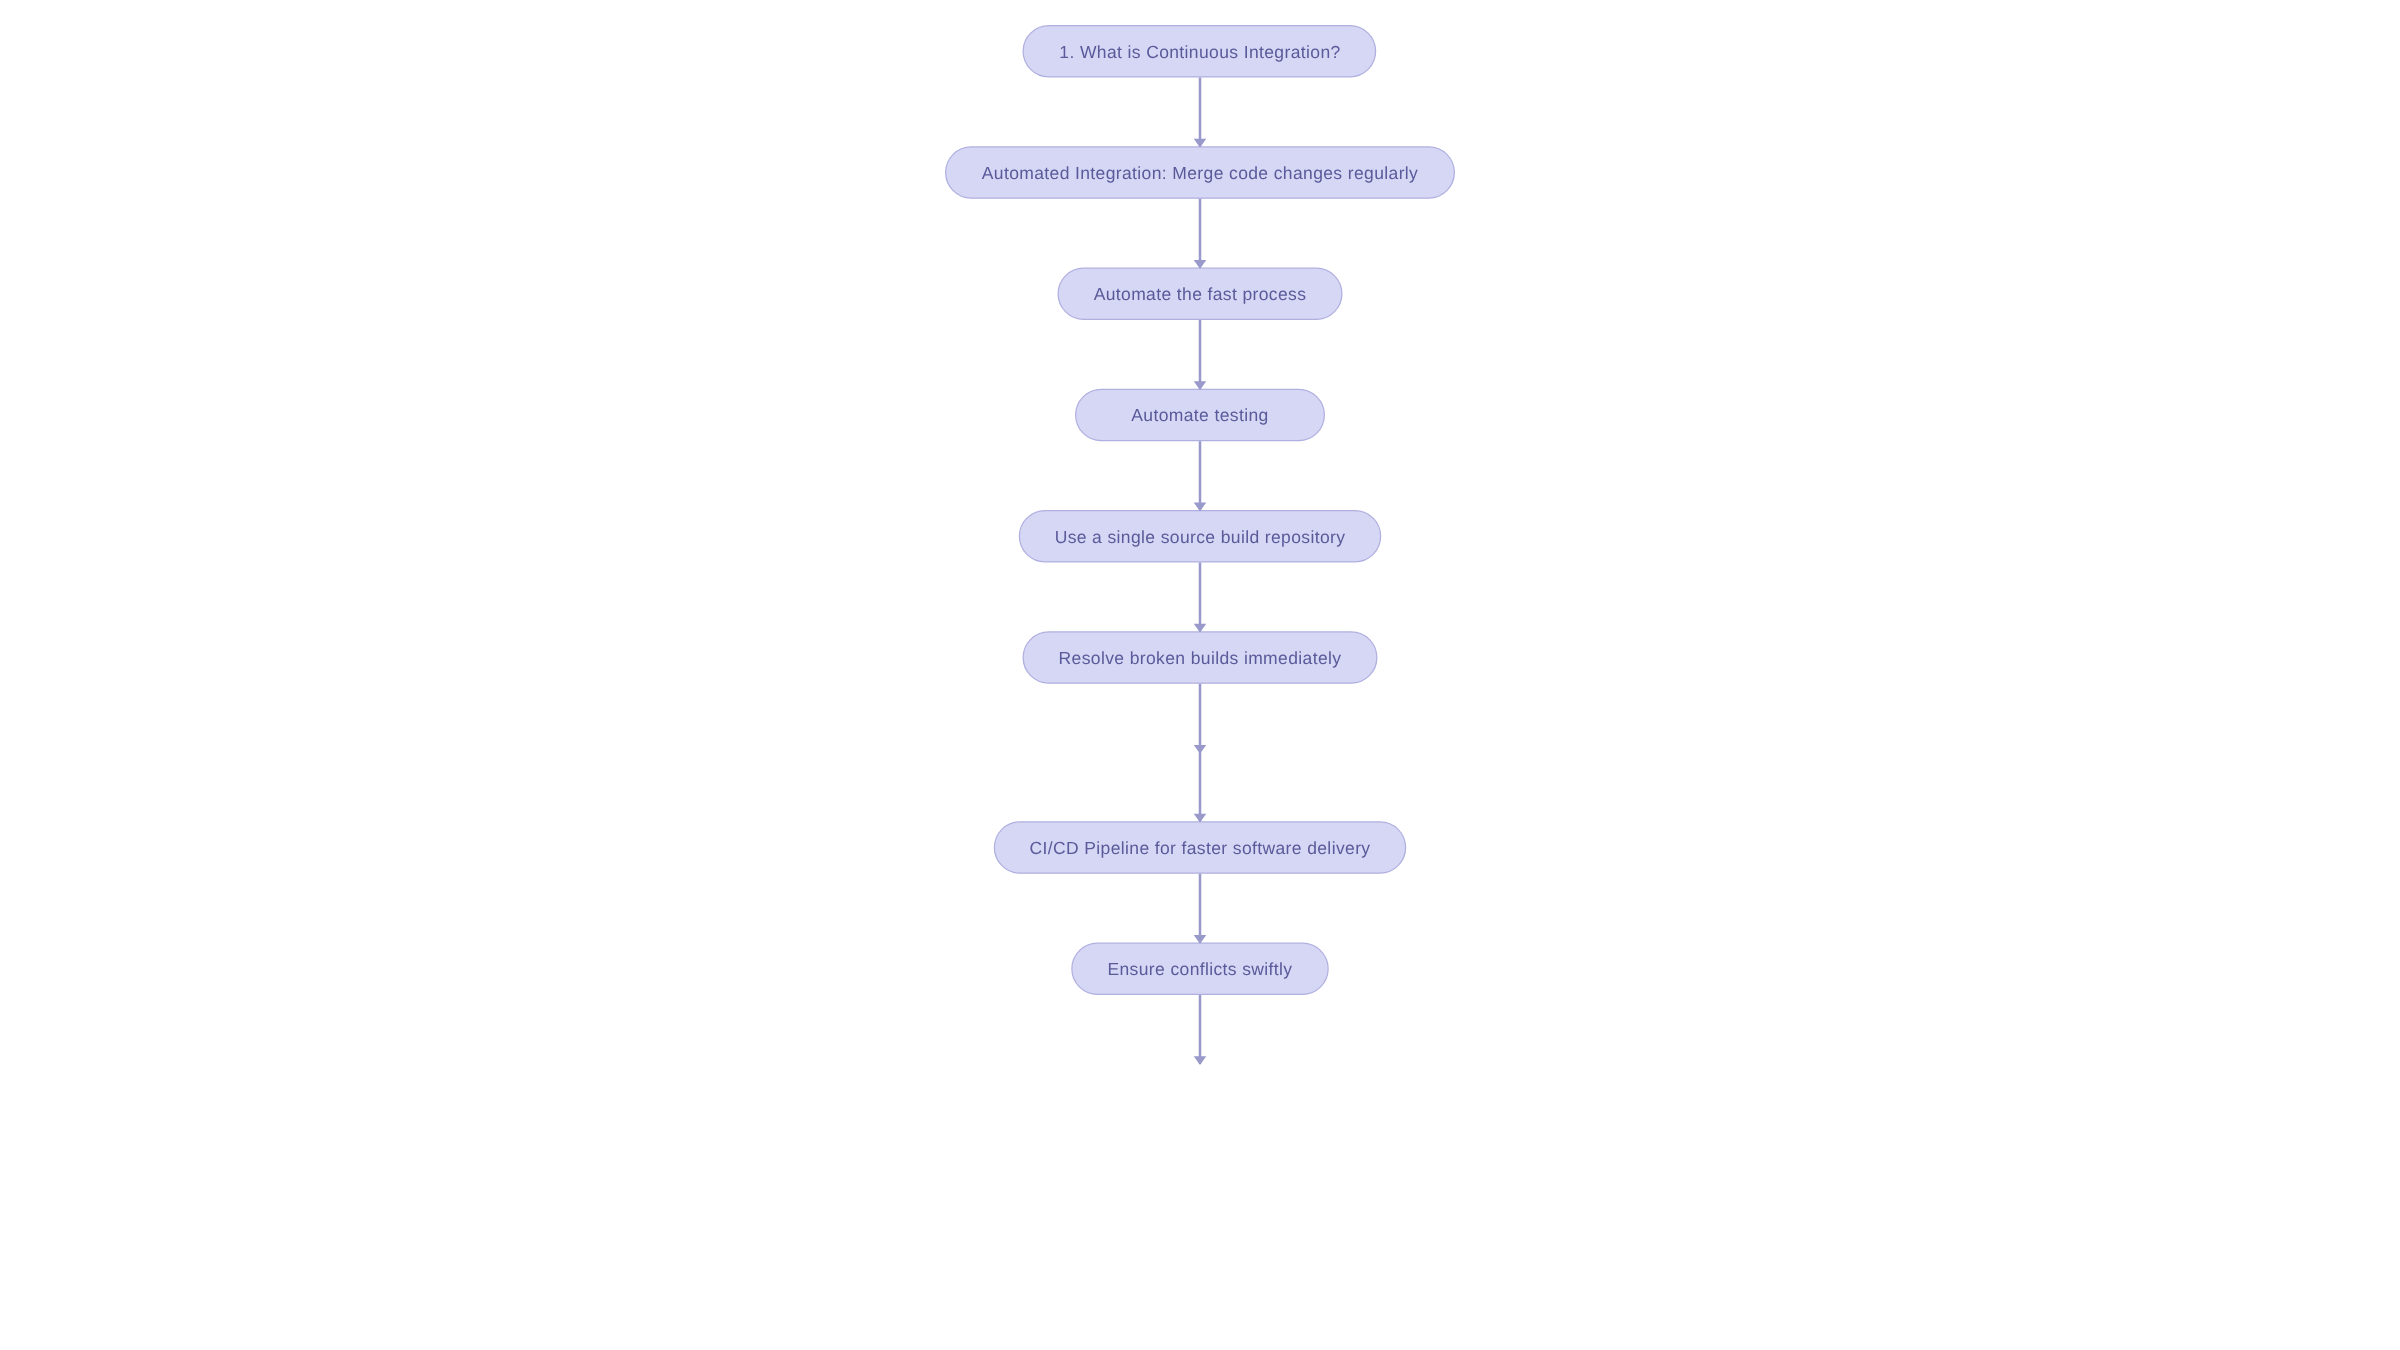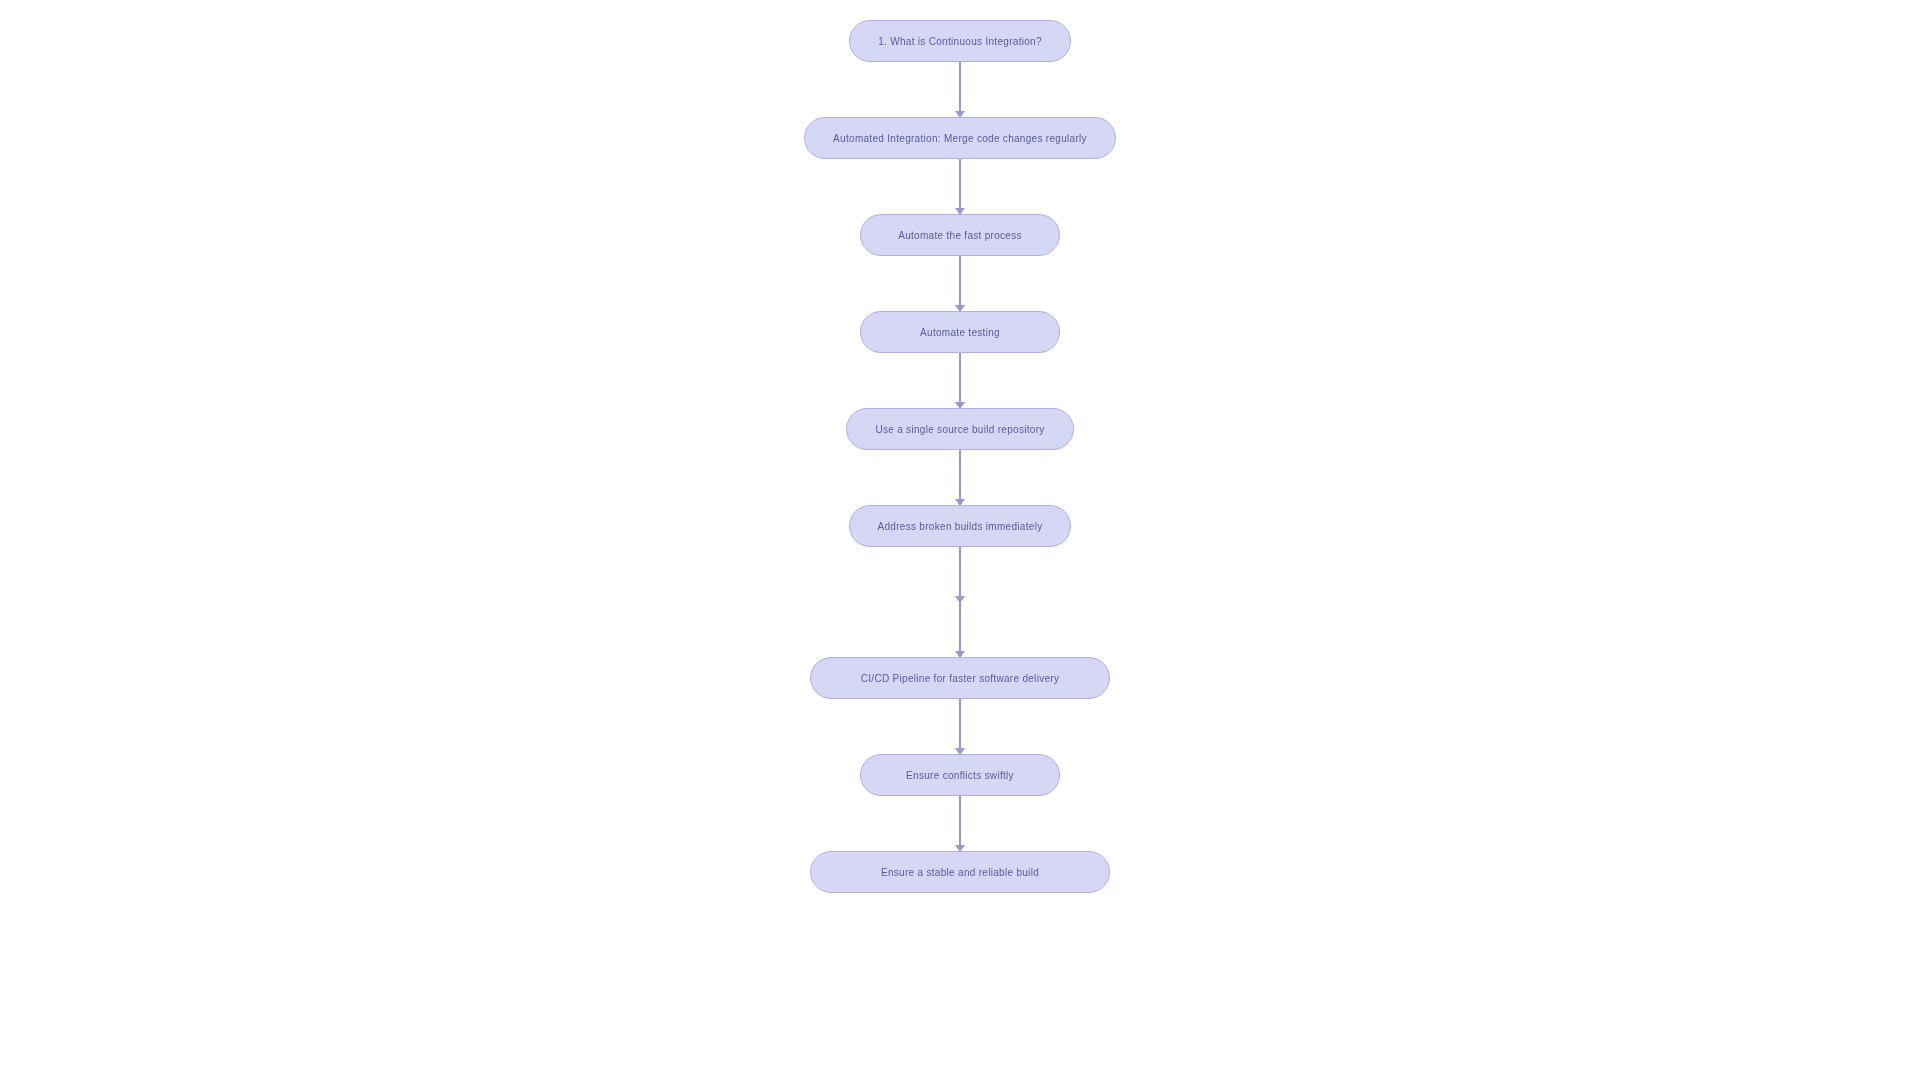--- a/index.html
+++ b/index.html
@@ -26,21 +26,21 @@
       padding-top: 20px;
       position: relative;
     }
 
     .flow-node {
       display: flex;
       align-items: center;
       justify-content: center;
       border-radius: 50px;
       padding: 10px 28px;
-      font-size: 10px;
+      font-size: 14px;
       color: #5a5a9a;
       background-color: #d6d6f5;
       border: 1.5px solid #b0b0e0;
       text-align: center;
       white-space: nowrap;
       min-height: 42px;
       font-weight: 400;
       letter-spacing: 0.3px;
     }
 
@@ -82,21 +82,20 @@
 <div class="flow-node narrow">1. What is Continuous Integration?</div>
     <div class="connector"></div>
     <div class="flow-node wide">Automated Integration: Merge code changes regularly</div>
     <div class="connector"></div>
     <div class="flow-node narrow">Automate the fast process</div>
     <div class="connector"></div>
     <div class="flow-node narrow">Automate testing</div>
     <div class="connector"></div>
     <div class="flow-node narrow">Use a single source build repository</div>
     <div class="connector"></div>
-    <div class="flow-node narrow">Address broken builds immediately</div>
+    <div class="flow-node narrow">Resolve broken builds immediately</div>
     <div class="connector"></div>
     <div class="connector"></div>
     <div class="flow-node wide">CI/CD Pipeline for faster software delivery</div>
     <div class="connector"></div>
     <div class="flow-node narrow">Ensure conflicts swiftly</div>
     <div class="connector"></div>
-    <div class="flow-node wide">Ensure a stable and reliable build</div>
   </div>
 
 </body></html>

